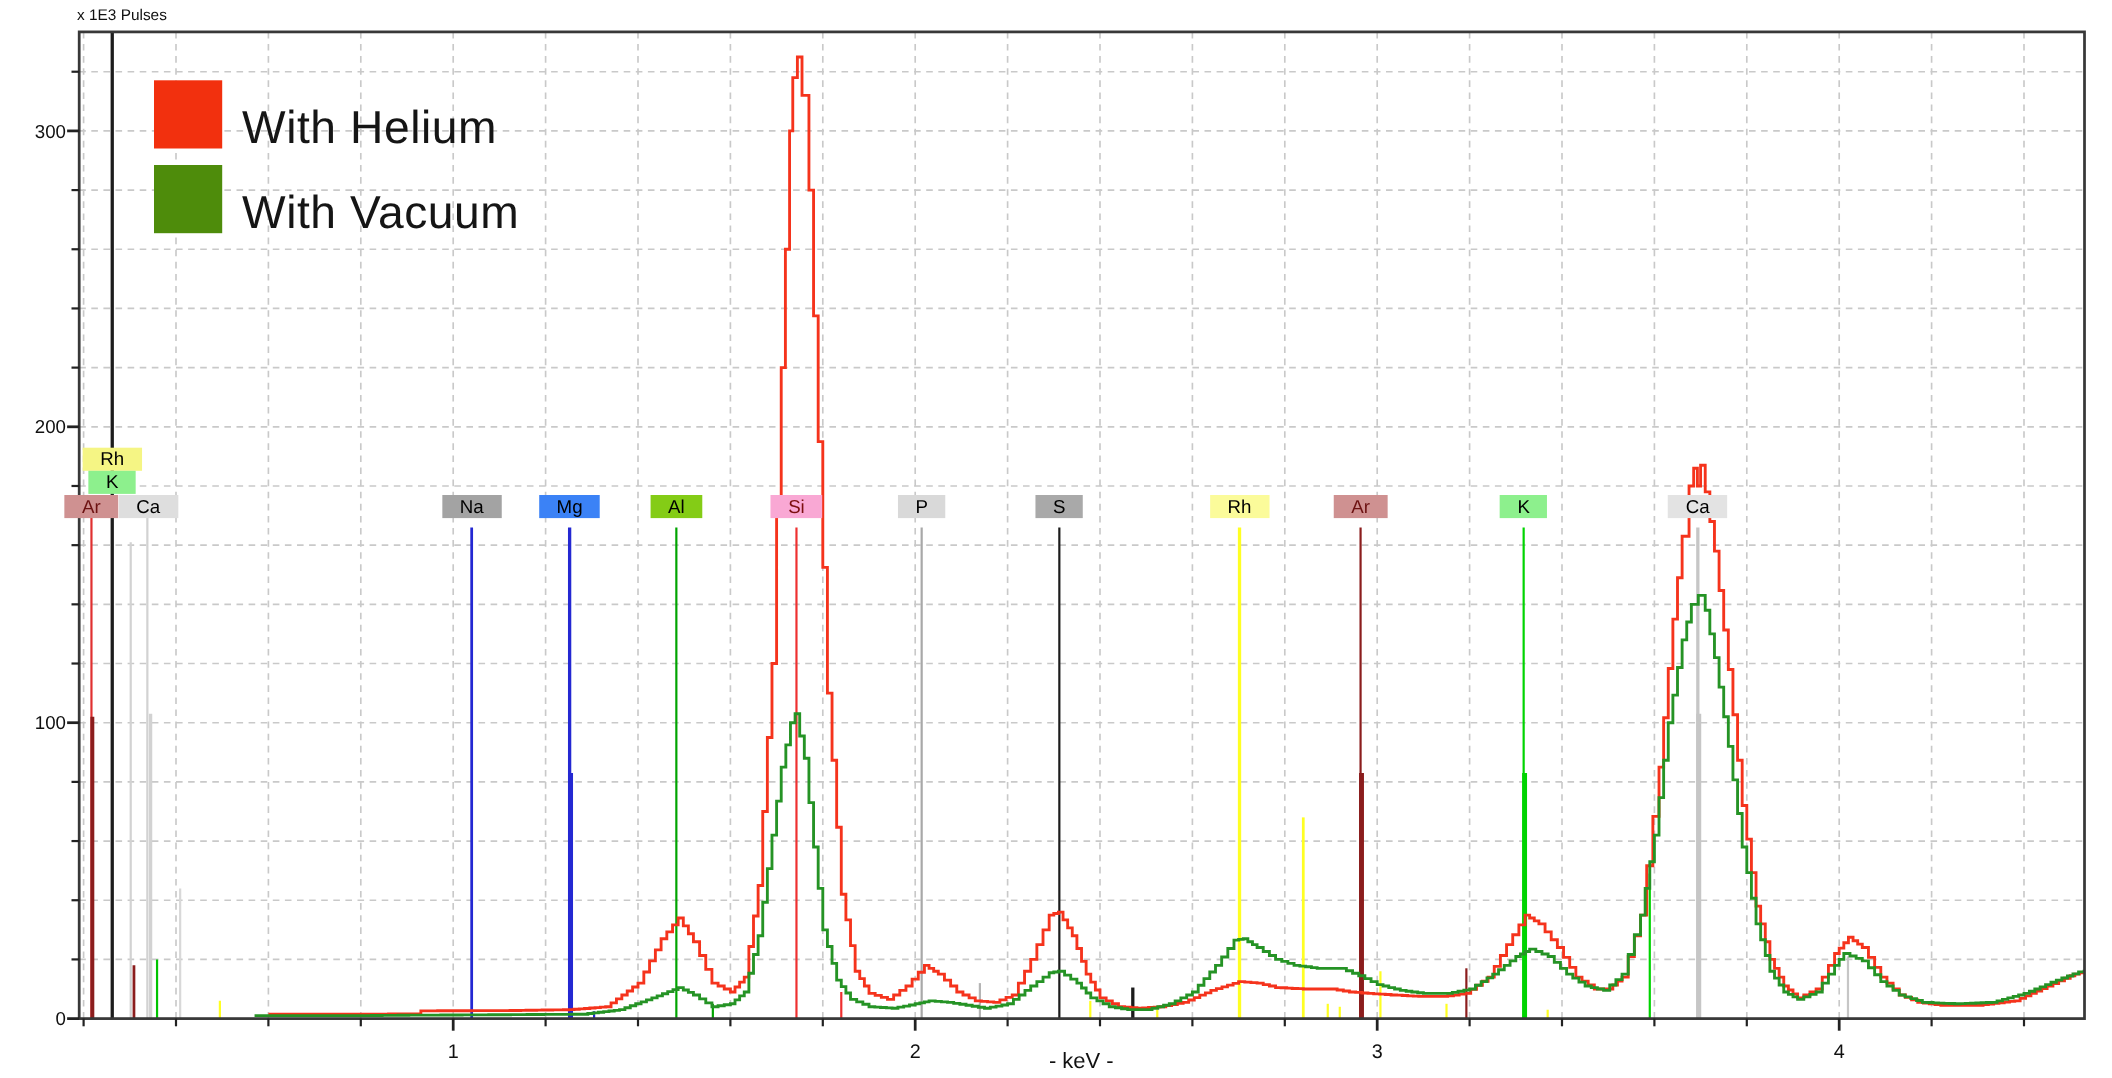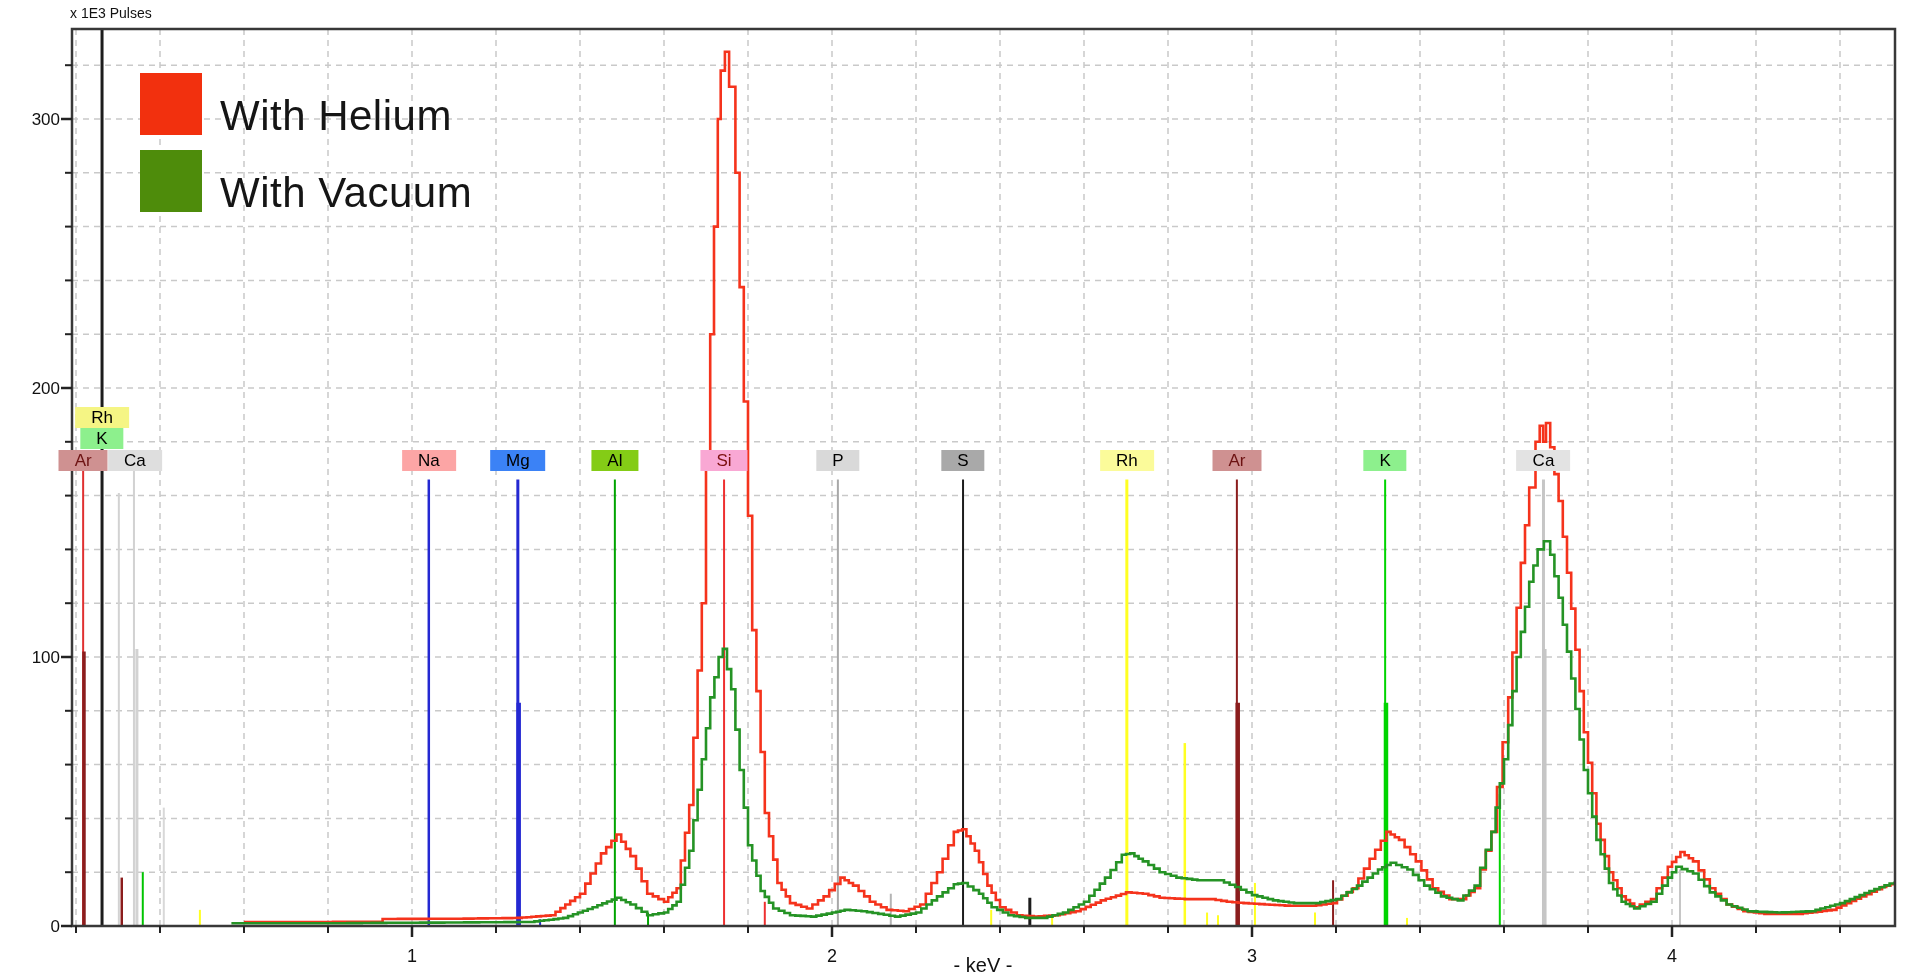--- a/index.html
+++ b/index.html
@@ -170,21 +170,21 @@
         <div class="legend-swatch" style="background: rgb(78, 140, 11);"></div>
         <div class="legend-label">With Vacuum</div>
       </div>
     </div>
 
     <div id="elem-labels">
         <div class="elem-label" style="left: 83.14px; top: 450px; background: rgb(207, 145, 145); color: rgb(109, 18, 18);">Ar</div>
         <div class="elem-label" style="left: 102.04px; top: 407px; background: rgb(245, 245, 132); color: rgb(0, 0, 0);">Rh</div>
         <div class="elem-label" style="left: 102.04px; top: 428px; background: rgb(141, 240, 141); color: rgb(0, 0, 0);">K</div>
         <div class="elem-label" style="left: 134.8px; top: 450px; background: rgb(222, 222, 222); color: rgb(0, 0, 0);">Ca</div>
-        <div class="elem-label" style="left: 428.8px; top: 450px; background: #fca5a5; color: rgb(0, 0, 0);">Na</div>
+        <div class="elem-label" style="left: 428.8px; top: 450px; background: #a3a3a3; color: rgb(0, 0, 0);">Na</div>
         <div class="elem-label" style="left: 517.84px; top: 450px; background: #3b82f6; color: rgb(0, 0, 0);">Mg</div>
         <div class="elem-label" style="left: 614.86px; top: 450px; background: #84cc16; color: rgb(0, 0, 0);">Al</div>
         <div class="elem-label" style="left: 724.06px; top: 450px; background: #f9a8d4; color: rgb(124, 15, 15);">Si</div>
         <div class="elem-label" style="left: 837.88px; top: 450px; background: rgb(217, 217, 217); color: rgb(0, 0, 0);">P</div>
         <div class="elem-label" style="left: 963.04px; top: 450px; background: rgb(169, 169, 169); color: rgb(0, 0, 0);">S</div>
         <div class="elem-label" style="left: 1126.84px; top: 450px; background: rgb(251, 251, 154); color: rgb(0, 0, 0);">Rh</div>
         <div class="elem-label" style="left: 1236.88px; top: 450px; background: rgb(207, 145, 145); color: rgb(109, 18, 18);">Ar</div>
         <div class="elem-label" style="left: 1385.14px; top: 450px; background: rgb(141, 240, 141); color: rgb(0, 0, 0);">K</div>
         <div class="elem-label" style="left: 1543.48px; top: 450px; background: rgb(227, 227, 227); color: rgb(0, 0, 0);">Ca</div>
       </div>

